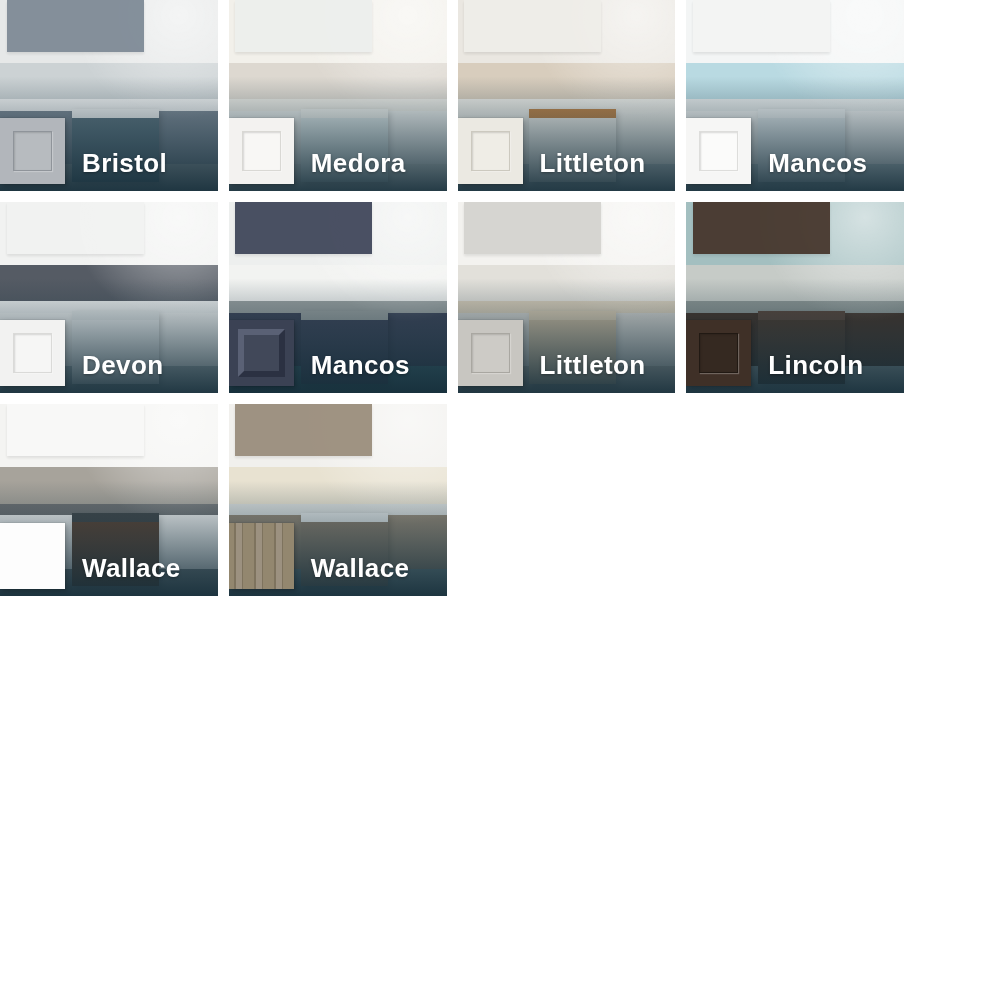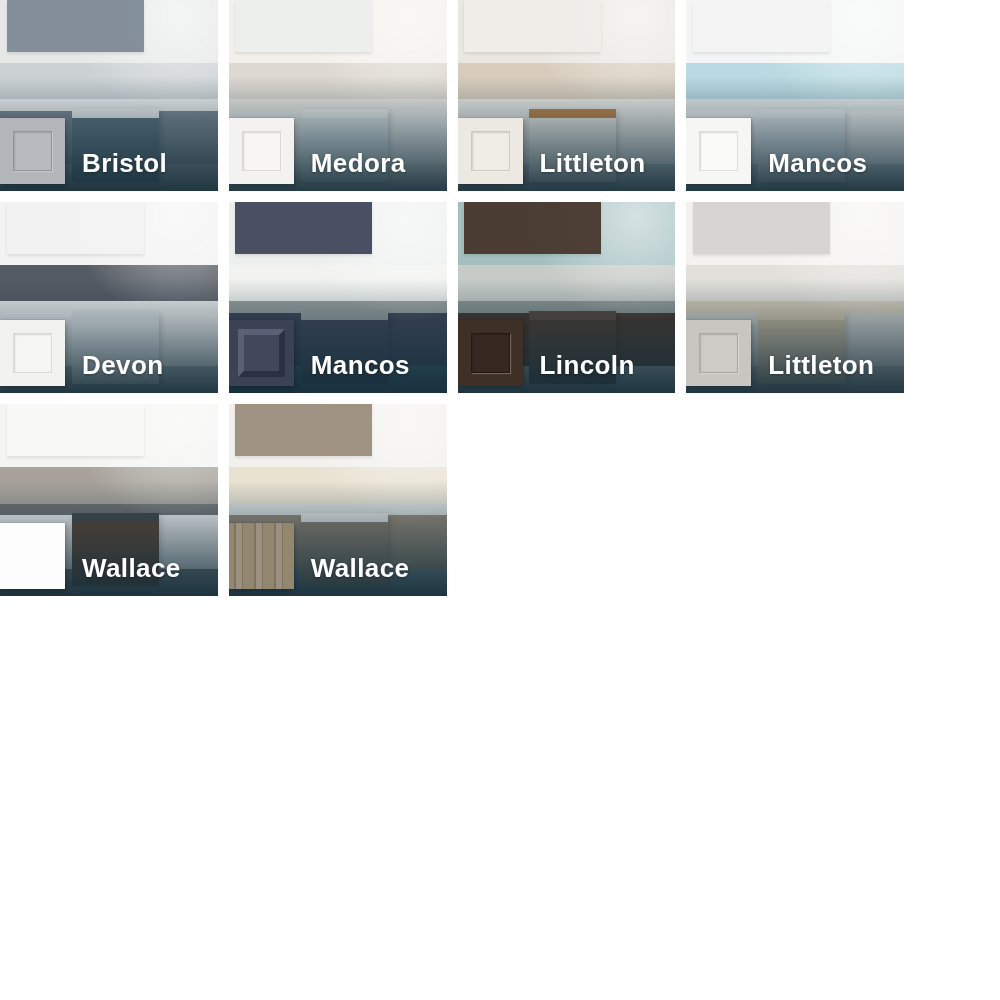--- a/index.html
+++ b/index.html
@@ -154,42 +154,42 @@
       <div class="uppers"></div>
       <div class="island"></div>
     </div>
     <div class="shade"></div>
     <div class="swatch sw-raised" style="--sw_face: #414859; --sw_frame: #3b4254; --sw_hi: #5a6175; --sw_shadow: #2b3142;">
         <div class="panel"></div>
       </div>
     <h3 class="label">Mancos</h3>
   </article>
 
+  <article class="tile" style="--wall: #f3f2ef; --splash: #e2e0da; --counter: #d8cdb9; --cab: #d4d3cf; --floor: #b6b4ae; --island: #c9b99f; --island_top: #d9cbb3;">
+    <div class="photo">
+      <div class="uppers"></div>
+      <div class="island"></div>
+    </div>
+    <div class="shade"></div>
+    <div class="swatch sw-shaker" style="--sw_face: #cdcbc6; --sw_frame: #c8c6c1; --sw_line: #a9a7a1;">
+        <div class="panel"></div>
+      </div>
+    <h3 class="label">Littleton</h3>
+  </article>
+
   <article class="tile" style="--wall: #a3bfc0; --splash: #c6cbc7; --counter: #8d9694; --cab: #443329; --floor: #8d999a; --island: #4a382c; --island_top: #59453a;">
     <div class="photo">
       <div class="uppers"></div>
       <div class="island"></div>
     </div>
     <div class="shade"></div>
     <div class="swatch sw-shaker" style="--sw_face: #352921; --sw_frame: #3f3027; --sw_line: #211913;">
         <div class="panel"></div>
       </div>
     <h3 class="label">Lincoln</h3>
-  </article>
-
-  <article class="tile" style="--wall: #f3f2ef; --splash: #e2e0da; --counter: #d8cdb9; --cab: #d4d3cf; --floor: #b6b4ae; --island: #c9b99f; --island_top: #d9cbb3;">
-    <div class="photo">
-      <div class="uppers"></div>
-      <div class="island"></div>
-    </div>
-    <div class="shade"></div>
-    <div class="swatch sw-shaker" style="--sw_face: #cdcbc6; --sw_frame: #c8c6c1; --sw_line: #a9a7a1;">
-        <div class="panel"></div>
-      </div>
-    <h3 class="label">Littleton</h3>
   </article>
 
   <article class="tile" style="--wall: #f4f4f2; --splash: #a7a39b; --counter: #6e7173; --cab: #f9f9f8; --floor: #7d8688; --island: #5d4434; --island_top: #41474a;">
     <div class="photo">
       <div class="uppers"></div>
       <div class="island"></div>
     </div>
     <div class="shade"></div>
     <div class="swatch sw-slab" style="--sw_face: #fdfdfd;"></div>
     <h3 class="label">Wallace</h3>

